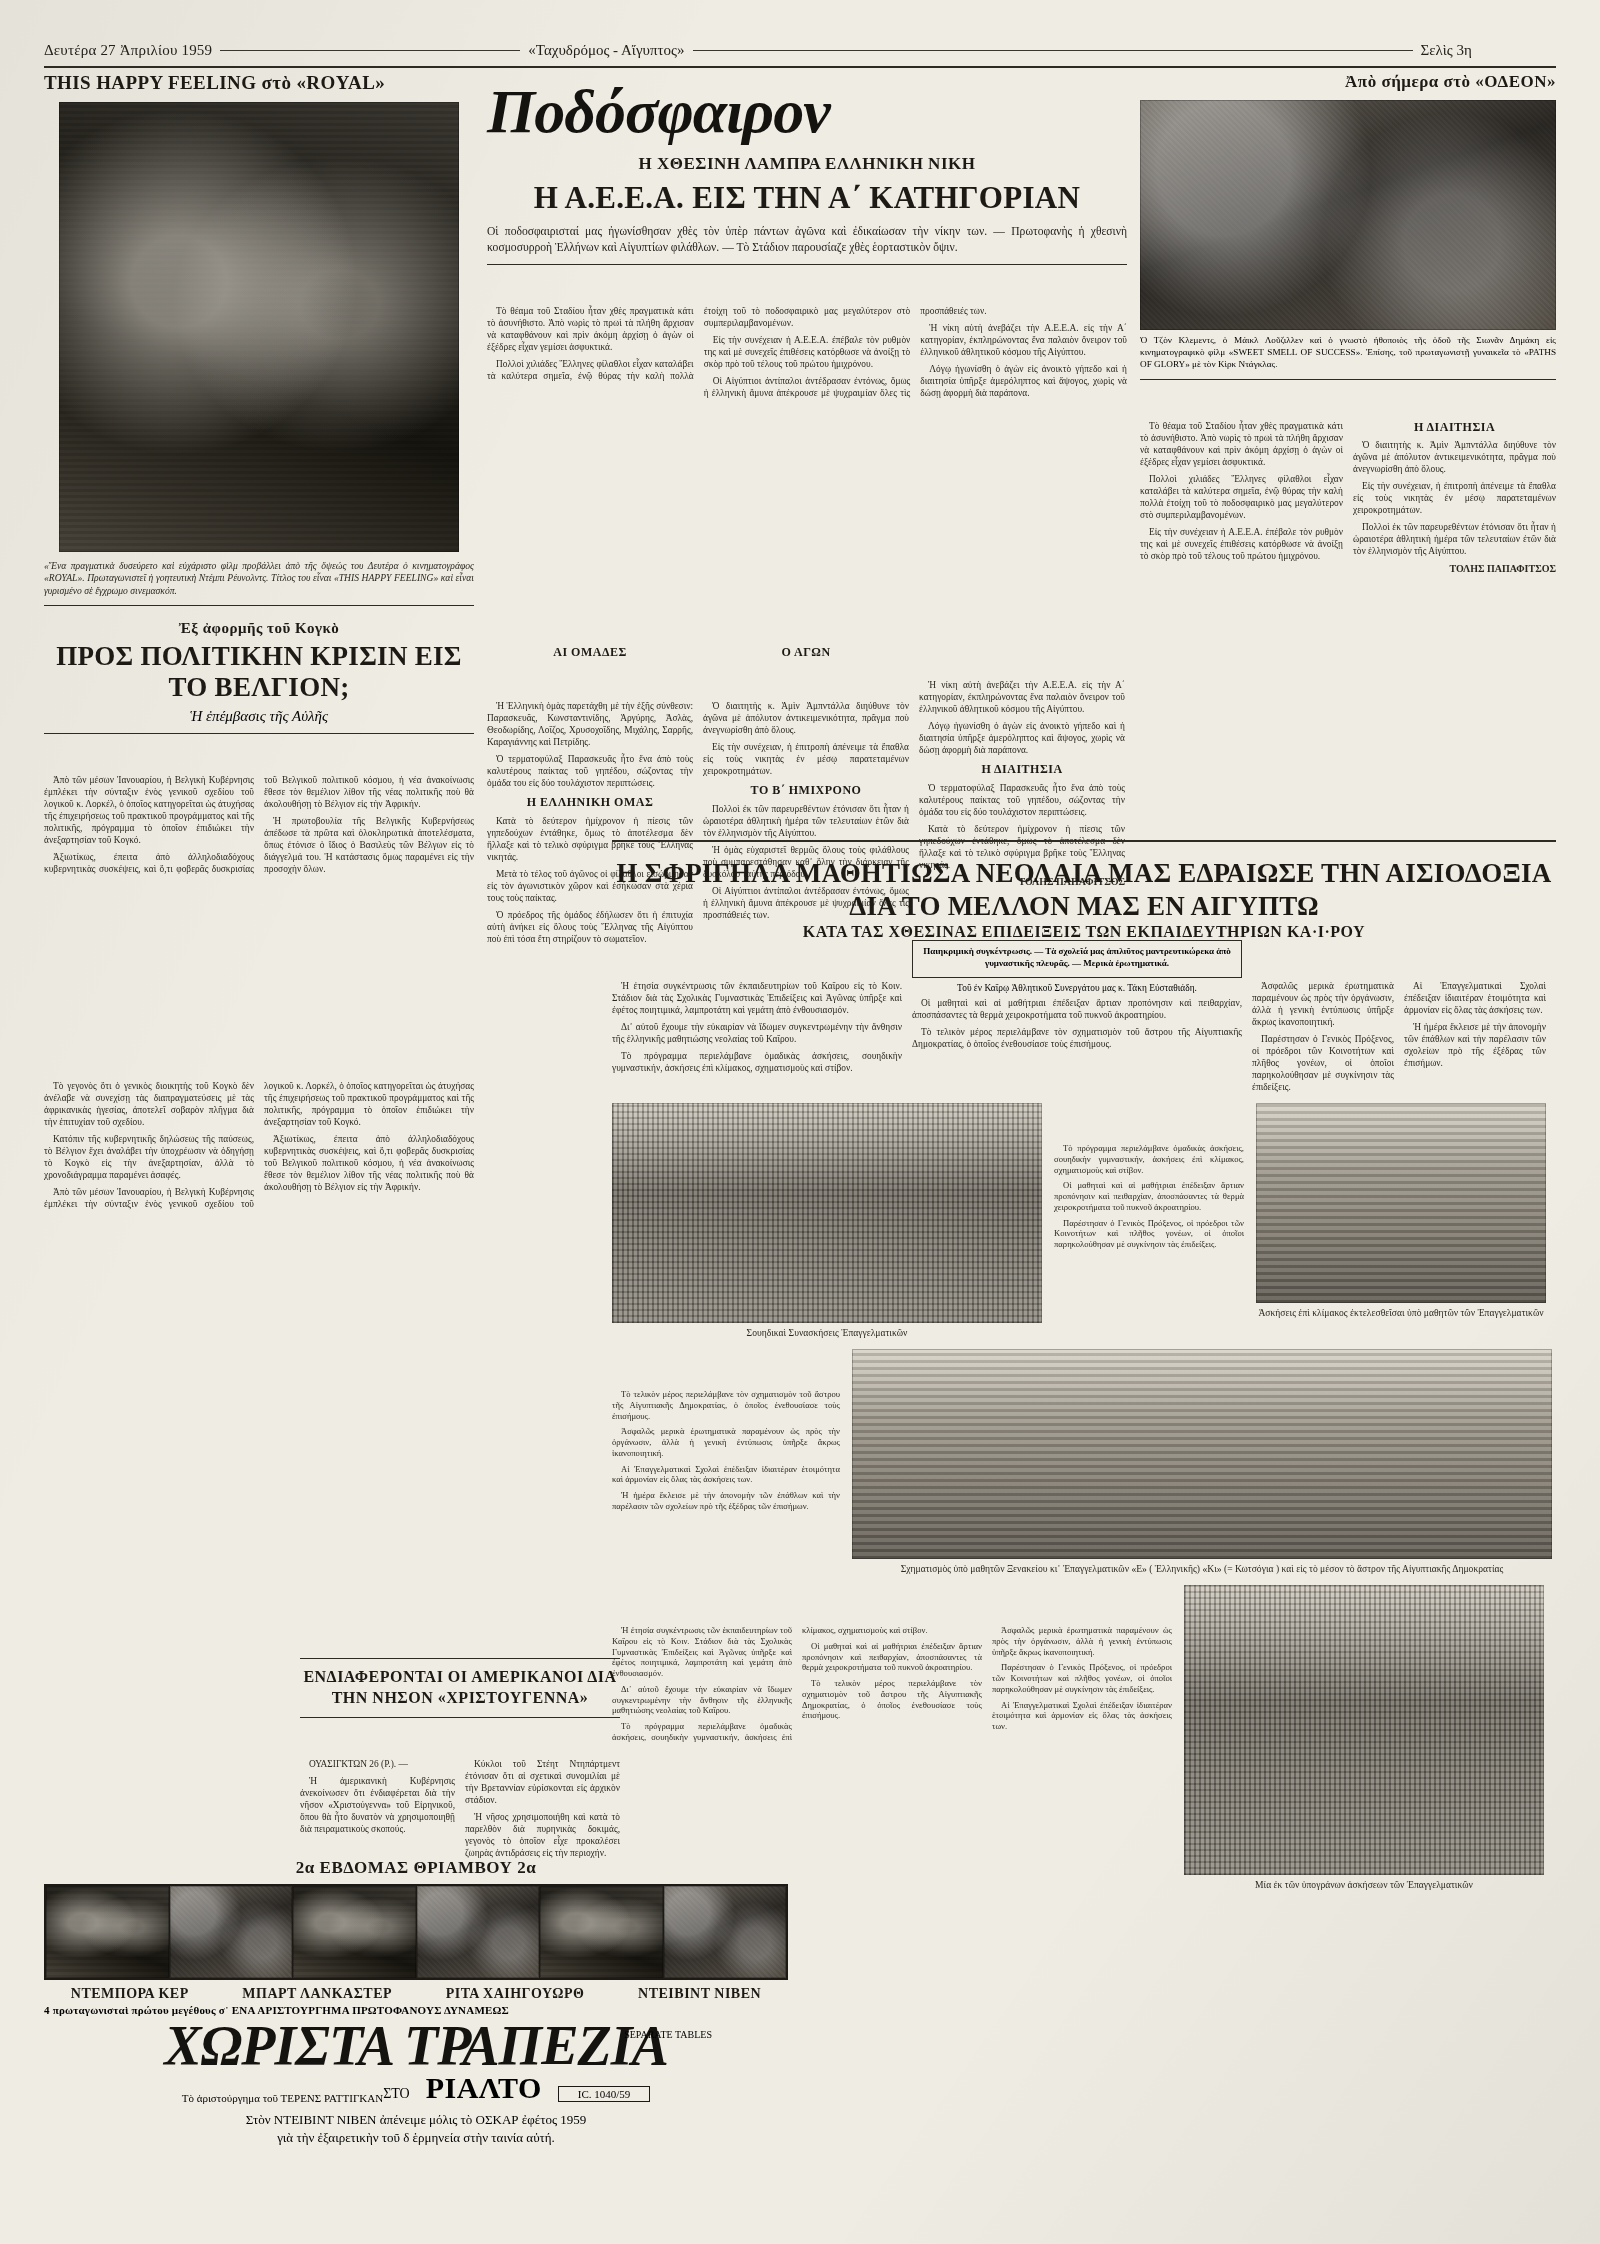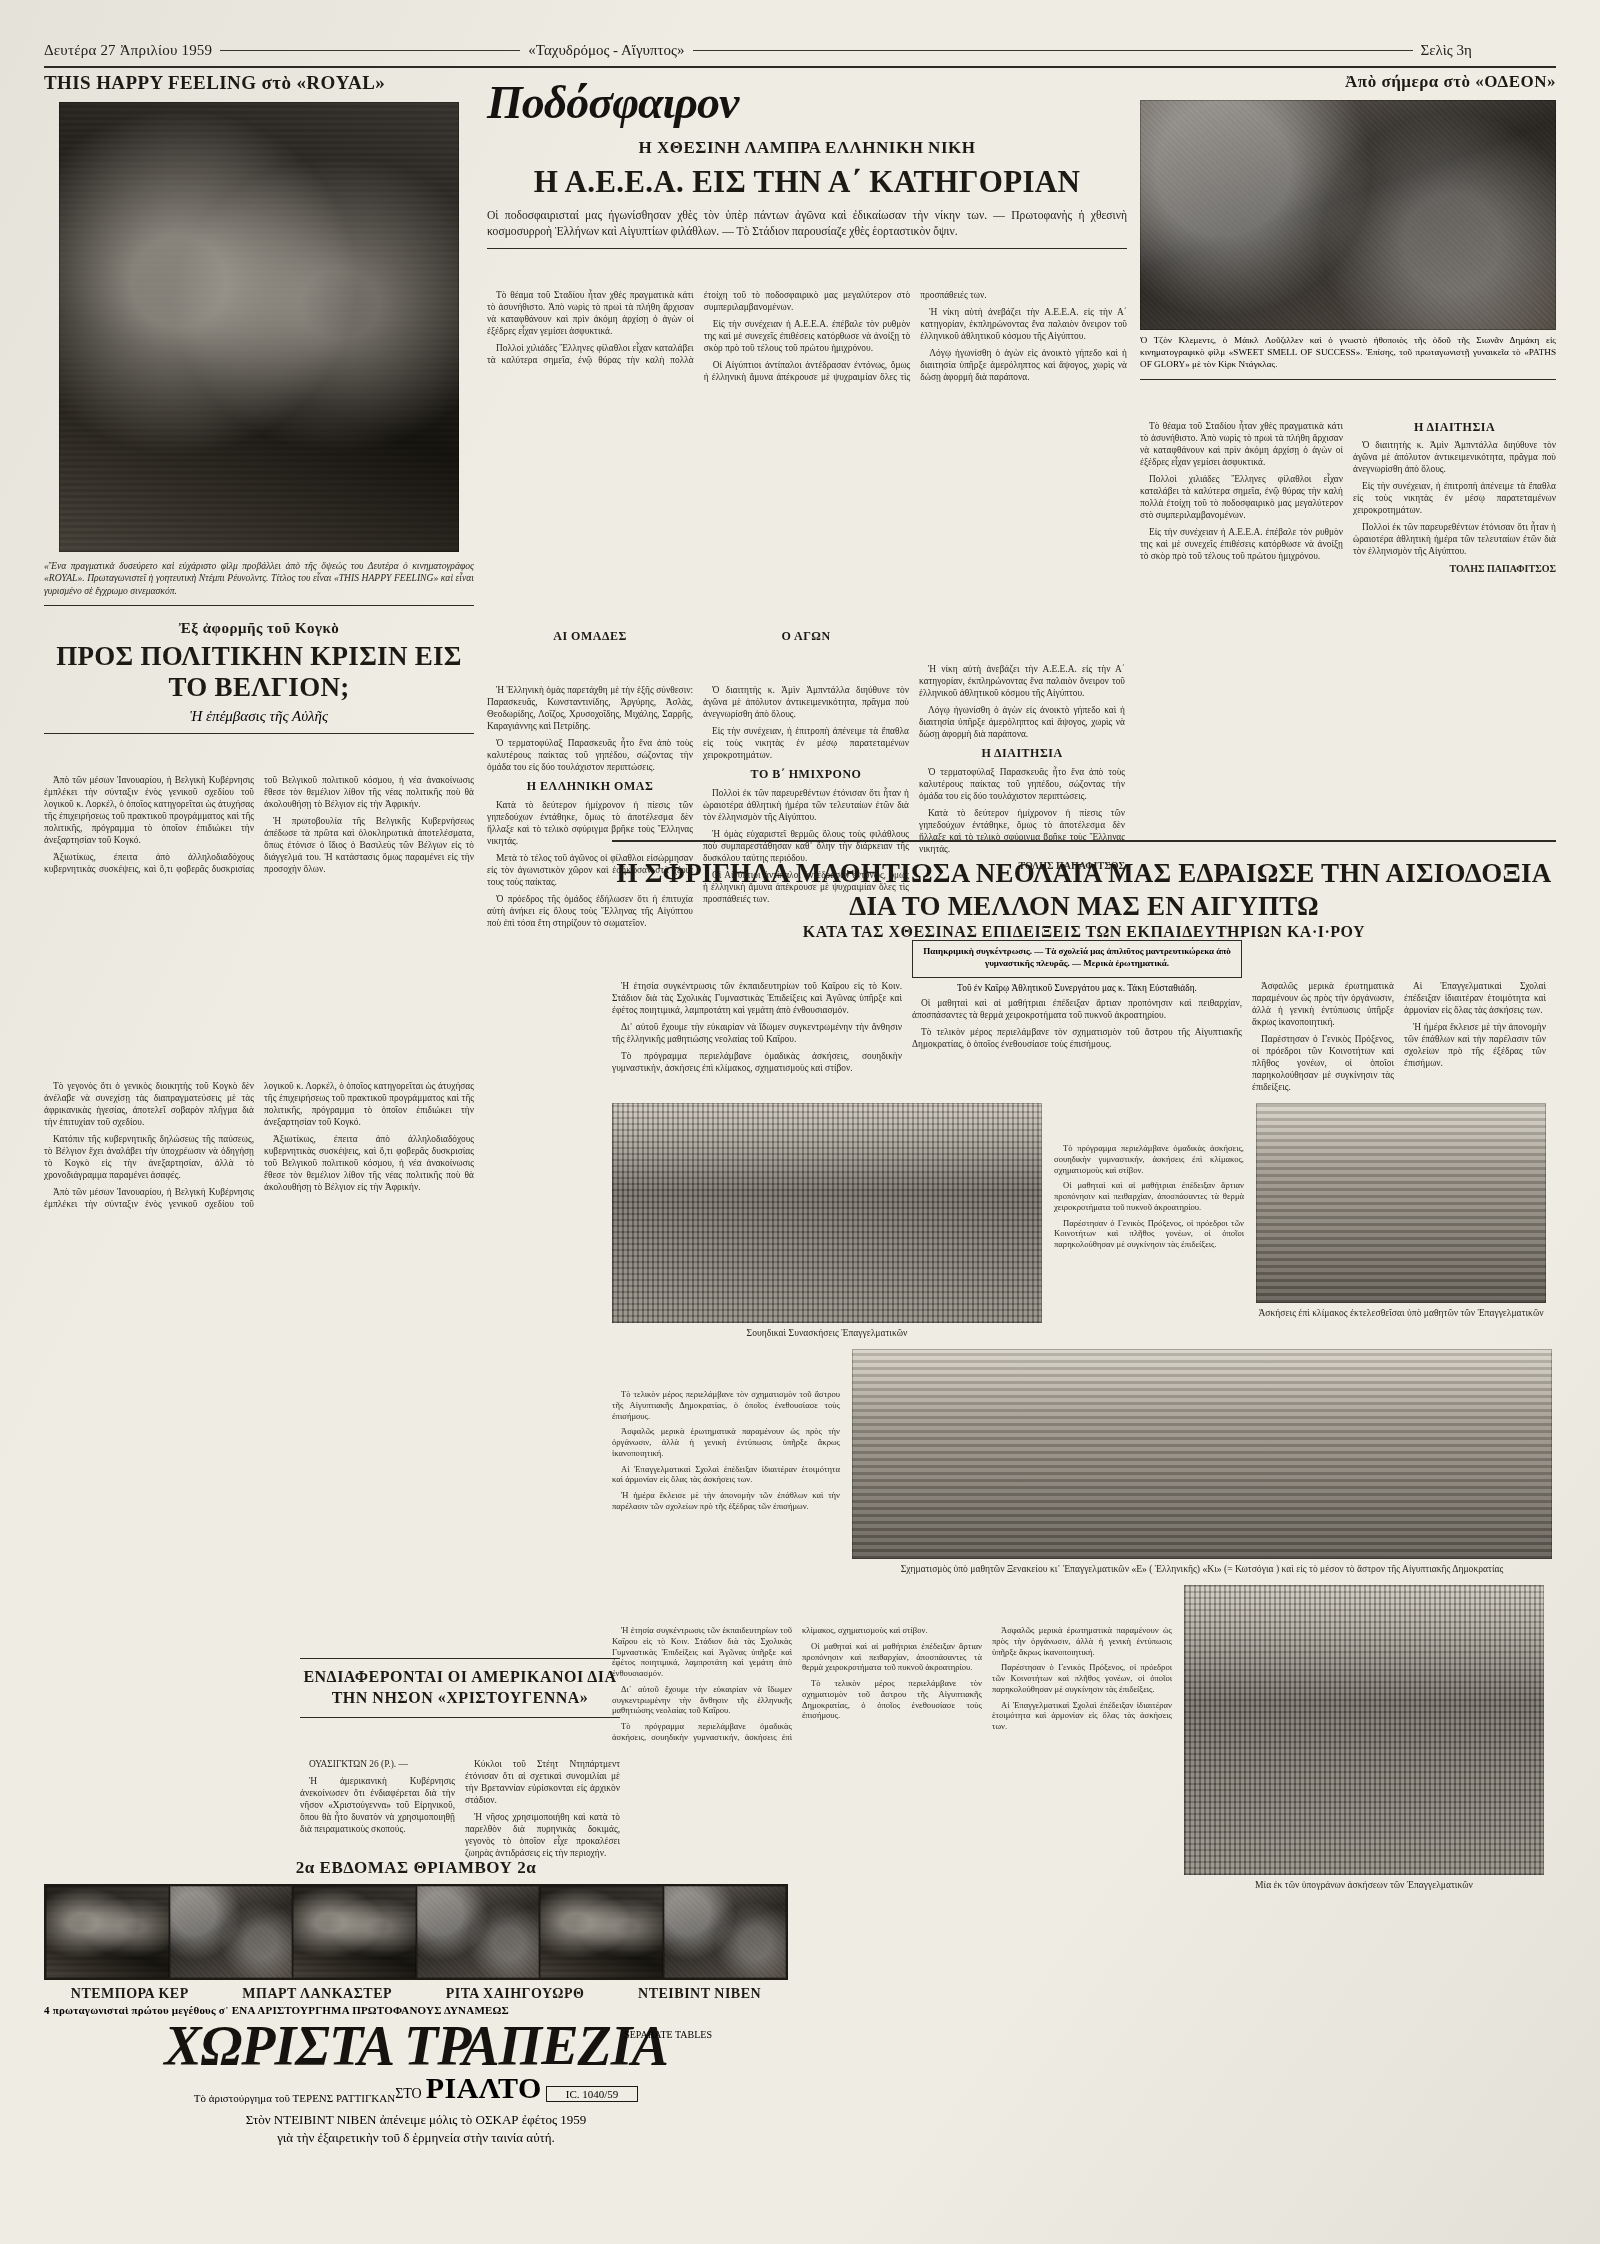--- a/index.html
+++ b/index.html
@@ -77,21 +77,21 @@
   #left-photo{width:400px;height:450px;margin:0 auto;}
   #left-photo-cap{font-size:9.6px;line-height:1.3;text-align:justify;margin-top:8px;color:#2a2720;font-style:italic;}
   .sec-head{text-align:center;}
   #belgium-kicker{font-size:15px;margin-top:14px;}
   #belgium-h1{font-size:27px;line-height:1.12;margin-top:4px;letter-spacing:.3px;}
   #belgium-h2{font-size:15px;margin-top:6px;font-style:italic;}
   .hr-thin{height:1px;background:#2e2b25;margin:8px 0;}
   
   #football{position:absolute;left:487px;top:80px;width:640px;}
   #podosfairon{
-    font-size:46px;font-style:italic;font-weight:bold;color:#15130f;
+    font-size:62px;font-style:italic;font-weight:bold;color:#15130f;
     letter-spacing:-1px;line-height:1;
     font-family:"Liberation Serif",serif;
   }
   #football-kicker{font-size:17px;text-align:center;margin-top:12px;}
   #football-h1{font-size:31px;text-align:center;margin-top:6px;letter-spacing:.3px;}
   #football-lead{font-size:11.6px;line-height:1.38;text-align:justify;margin-top:8px;color:#262320;}
   
   #right-col{position:absolute;left:1140px;top:72px;width:416px;}
   #odeon-title{font-size:17px;text-align:right;margin-bottom:8px;}
   #odeon-photo{width:416px;height:230px;}
@@ -346,21 +346,21 @@
     </div>
     <div id="ad-sub">4 πρωταγωνισταὶ πρώτου μεγέθους σ᾽ ΕΝΑ ΑΡΙΣΤΟΥΡΓΗΜΑ ΠΡΩΤΟΦΑΝΟΥΣ ΔΥΝΑΜΕΩΣ</div>
     <div style="position:relative">
       <div id="ad-big">ΧΩΡΙΣΤΑ ΤΡΑΠΕΖΙΑ</div>
       <div style="position:absolute;right:76px;top:12px;font-size:10px;line-height:1.05;text-align:center">SEPARATE TABLES</div>
     </div>
     <div id="ad-row">
       <div id="ad-left">
         <div>Τὸ ἀριστούργημα τοῦ ΤΕΡΕΝΣ ΡΑΤΤΙΓΚΑΝ</div>
       </div>
-      <div style="display:flex;align-items:baseline;gap:4px">
+      <div style="display:flex;align-items:baseline;gap:16px">
         <span style="font-size:14px">ΣΤΟ</span>
         <span id="ad-rialto">ΡΙΑΛΤΟ</span>
         <span id="ad-cert">ΙC. 1040/59</span>
       </div>
     </div>
     <div id="ad-foot">
       <div>Στὸν ΝΤΕΙΒΙΝΤ ΝΙΒΕΝ ἀπένειμε μόλις τὸ ΟΣΚΑΡ ἐφέτος 1959</div>
       <div>γιὰ τὴν ἐξαιρετικὴν τοῦ δ ἑρμηνεία στὴν ταινία αὐτή.</div>
     </div>
   </div>

